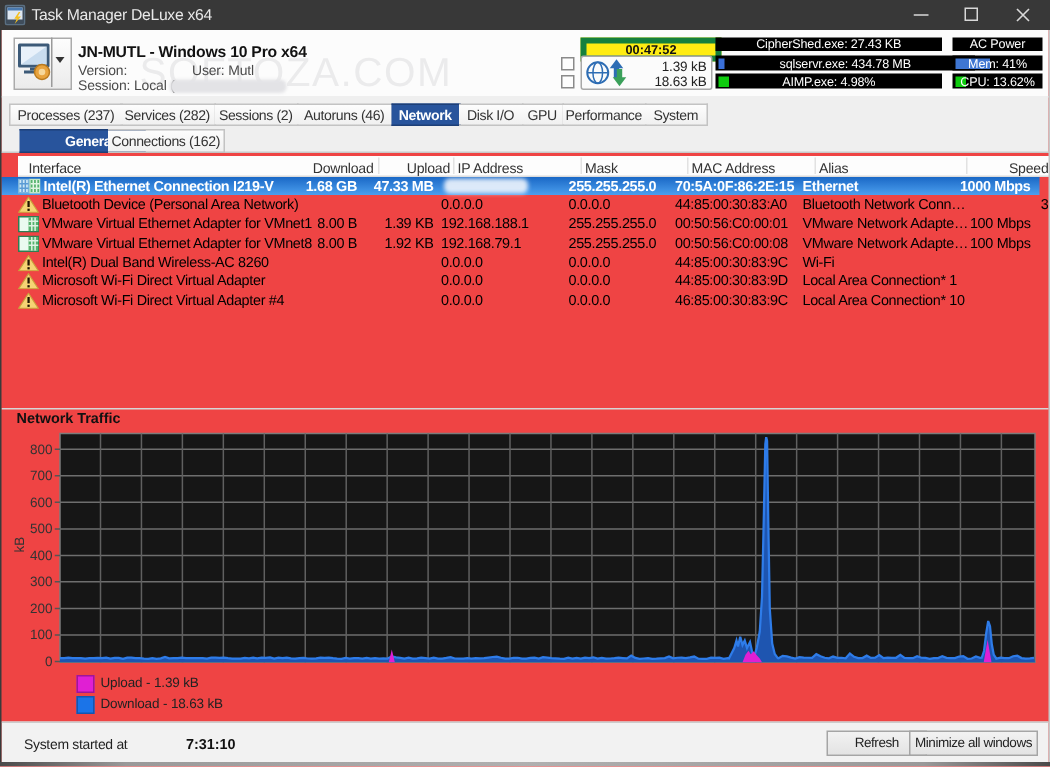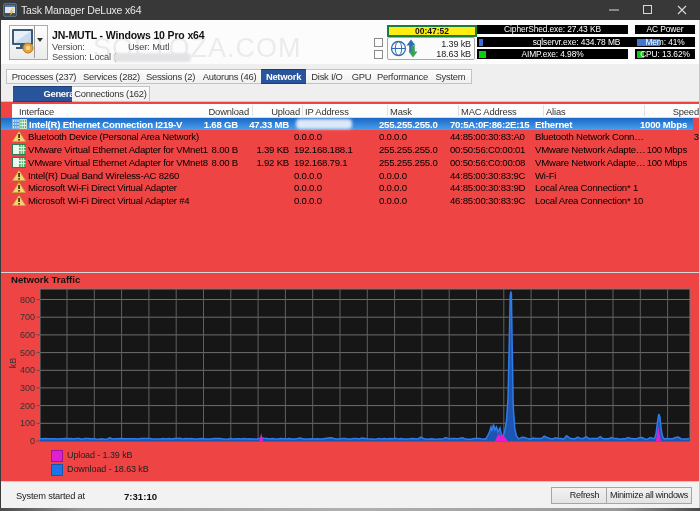--- a/index.html
+++ b/index.html
@@ -9,21 +9,21 @@
   #titlebar{left:0;top:0;width:700px;height:20px;background:#383838;}
   #title{left:21px;top:4px;color:#e8e8e8;font-size:10.5px;letter-spacing:-0.2px;}
   #hdr{left:1px;top:20px;width:698px;height:44px;background:#fcfcfc;border-bottom:1px solid #dadada;}
   #wm{left:92px;top:13px;width:320px;color:rgba(170,170,177,0.20);font-size:27px;font-weight:normal;letter-spacing:1px;}
   #splitbtn{left:8px;top:5px;width:37px;height:33px;background:linear-gradient(#fdfdfd,#ebebeb);border:1px solid #ababab;}
   #splitdiv{left:33px;top:5px;width:1px;height:33px;background:#9a9a9a;}
   #mname{left:51px;top:9px;font-size:10.5px;font-weight:bold;color:#111;letter-spacing:-0.15px;}
   .hinfo{font-size:9.3px;color:#4a4a4a;letter-spacing:-0.1px;}
   #blur1{left:112px;top:33px;width:78px;height:9px;background:#e3e3e6;border-radius:4px;filter:blur(1px);}
   .cb{width:7px;height:7px;background:#fdfdfd;border:1px solid #8a8a8a;}
-  #ybox{left:386px;top:5px;width:86px;height:8px;background:#ffec12;border:2px solid #15803d;text-align:center;font-size:8.5px;font-weight:bold;color:#111;line-height:8.5px;}
+  #ybox{left:386px;top:5px;width:86px;height:8px;background:#ffec12;border:4px solid #15803d;text-align:center;font-size:8.5px;font-weight:bold;color:#111;line-height:8.5px;}
   #tbox{left:386px;top:17px;width:86px;height:21px;background:#fbfbfb;border:1px solid #a8a8a8;border-radius:2px;}
   .tnum{position:absolute;right:3px;font-size:9px;color:#222;letter-spacing:-0.1px;}
   .blk{position:absolute;background:#000;color:#fff;font-size:8.4px;text-align:center;letter-spacing:-0.1px;}
   .blk span{position:relative;}
   .bar{position:absolute;left:1.5px;top:1.5px;bottom:1.5px;}
   
   .tab{position:absolute;top:0;height:13px;background:linear-gradient(#fdfdfd,#f0f0f0);border:1px solid #c3c3c3;border-left:none;font-size:9.4px;color:#333;text-align:center;line-height:13px;white-space:nowrap;overflow:hidden;letter-spacing:-0.25px;}
   .tabsel{background:#28549c;color:#fff;font-weight:bold;border-color:#1d3f77;}
   
   #lhead{left:12px;top:104px;width:692px;height:13px;background:#fdfdfd;border-bottom:1px solid #dcdcdc;}
@@ -95,21 +95,21 @@
         <line x1="1.5" y1="9.5" x2="15.5" y2="9.5" stroke="#2e6db4" stroke-width="1"></line>
         <rect x="19.2" y="4" width="3.6" height="9" fill="#2e6db4"></rect>
         <path d="M16.5 6.5 L21 0.5 L25.5 6.5 Z" fill="#2e6db4"></path>
         <rect x="21.2" y="7" width="3.6" height="8" fill="#3aa05a"></rect>
         <path d="M18.5 12.5 L23 18.5 L27.5 12.5 Z" fill="#3aa05a"></path>
       </svg>
       <div class="tnum" style="top:1px;">1.39 kB</div>
       <div class="tnum" style="top:11px;">18.63 kB</div>
     </div>
     <div class="blk" style="left:476px;top:5px;width:151px;height:9px;line-height:9px;">CipherShed.exe: 27.43 KB</div>
-    <div class="blk" style="left:476px;top:17px;width:173px;height:10px;line-height:10px;padding-left:13px;"><div class="bar" style="width:4px;background:#3a6fd8;"></div><span>sqlservr.exe: 434.78 MB</span></div>
+    <div class="blk" style="left:476px;top:17px;width:173px;height:10px;line-height:10px;"><div class="bar" style="width:4px;background:#3a6fd8;"></div><span>sqlservr.exe: 434.78 MB</span></div>
     <div class="blk" style="left:476px;top:29px;width:151px;height:10px;line-height:10px;"><div class="bar" style="width:7px;background:#0ecc0e;"></div><span>AIMP.exe: 4.98%</span></div>
     <div class="blk" style="left:634px;top:5px;width:60px;height:9px;line-height:9px;">AC Power</div>
     <div class="blk" style="left:634px;top:17px;width:60px;height:10px;line-height:10px;"><div class="bar" style="width:23px;background:#3f76d2;"></div><span>Mem: 41%</span></div>
     <div class="blk" style="left:634px;top:29px;width:60px;height:10px;line-height:10px;"><div class="bar" style="width:7px;background:#0ecc0e;"></div><span>CPU: 13.62%</span></div>
   </div>
 
   <div class="abs" style="left:1px;top:64px;width:698px;height:38px;background:#efefef;"></div>
 
   <div class="abs" style="left:0;top:69px;width:700px;height:14px;">
     <div class="tab" style="left:6px;width:74px;border-left:1px solid #c3c3c3;">Processes (237)</div>

